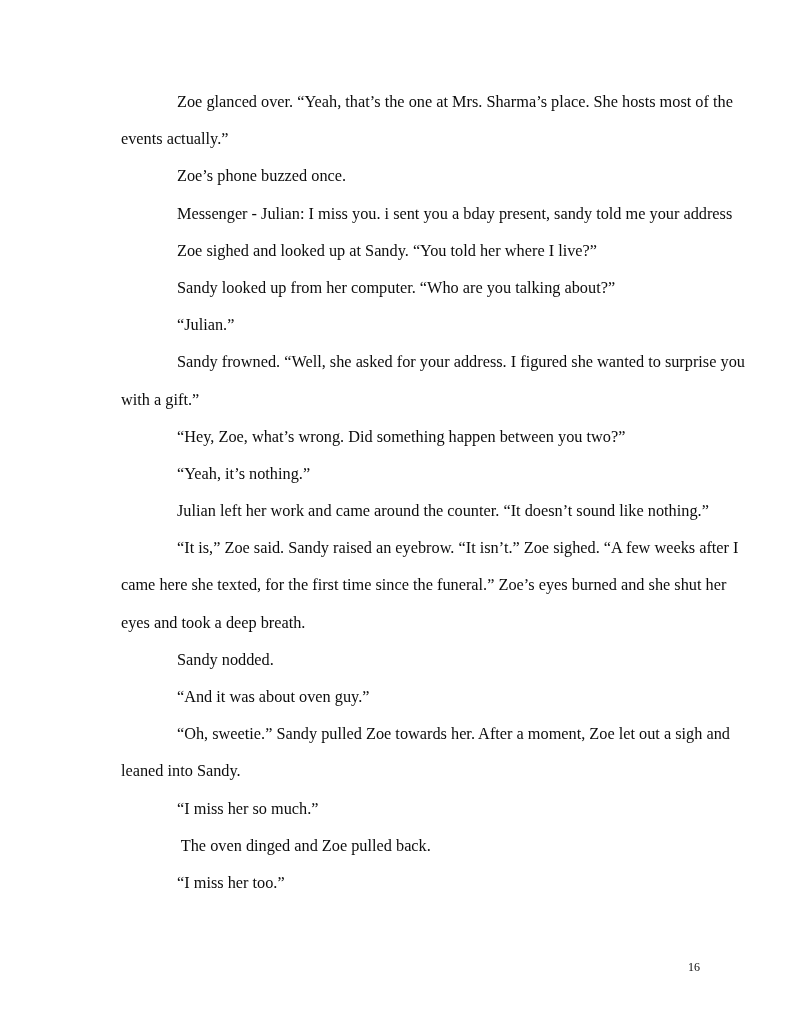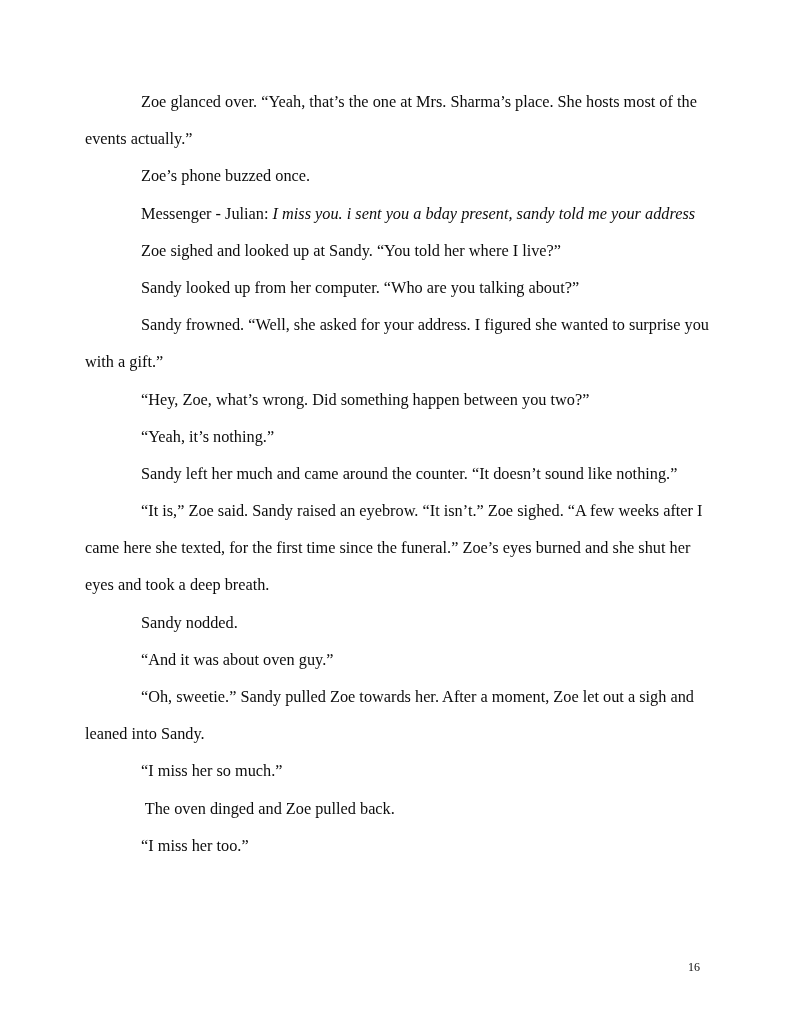--- a/index.html
+++ b/index.html
@@ -20,51 +20,52 @@
     position: absolute;
     left: 85px;
     top: 83px;
     width: 616px;
     font-size: 16.3px;
   }
   .line {
     height: 37.2px;
     line-height: 37.2px;
     white-space: pre;
+    margin-left: 36px;
   }
   .line.indent {
     padding-left: 56px;
   }
   .it {
-    font-style: italic;
   }
   .page-number {
     position: absolute;
     top: 957px;
     right: 92px;
     font-size: 12px;
     line-height: 20px;
   }
 </style>
 </head>
 <body>
 
 <div class="page">
   <div class="page-body">
       <div class="line indent"><span>Zoe glanced over. “Yeah, that’s the one at Mrs. Sharma’s place. She hosts most of the</span></div>
       <div class="line"><span>events actually.”</span></div>
       <div class="line indent"><span>Zoe’s phone buzzed once.</span></div>
       <div class="line indent"><span>Messenger - Julian: </span><span class="it">I miss you. i sent you a bday present, sandy told me your address</span></div>
       <div class="line indent"><span>Zoe sighed and looked up at Sandy. “You told her where I live?”</span></div>
       <div class="line indent"><span>Sandy looked up from her computer. “Who are you talking about?”</span></div>
+      <div class="line indent"><span>“Julian.”</span></div>
       <div class="line indent"><span>Sandy frowned. “Well, she asked for your address. I figured she wanted to surprise you</span></div>
       <div class="line"><span>with a gift.”</span></div>
       <div class="line indent"><span>“Hey, Zoe, what’s wrong. Did something happen between you two?”</span></div>
       <div class="line indent"><span>“Yeah, it’s nothing.”</span></div>
-      <div class="line indent"><span>Sandy left her much and came around the counter. “It doesn’t sound like nothing.”</span></div>
+      <div class="line indent"><span>Julian left her work and came around the counter. “It doesn’t sound like nothing.”</span></div>
       <div class="line indent"><span>“It is,” Zoe said. Sandy raised an eyebrow. “It isn’t.” Zoe sighed. “A few weeks after I</span></div>
       <div class="line"><span>came here she texted, for the first time since the funeral.” Zoe’s eyes burned and she shut her</span></div>
       <div class="line"><span>eyes and took a deep breath.</span></div>
       <div class="line indent"><span>Sandy nodded.</span></div>
       <div class="line indent"><span>“And it was about oven guy.”</span></div>
       <div class="line indent"><span>“Oh, sweetie.” Sandy pulled Zoe towards her. After a moment, Zoe let out a sigh and</span></div>
       <div class="line"><span>leaned into Sandy.</span></div>
       <div class="line indent"><span>“I miss her so much.”</span></div>
       <div class="line indent"><span> The oven dinged and Zoe pulled back.</span></div>
       <div class="line indent"><span>“I miss her too.”</span></div>

